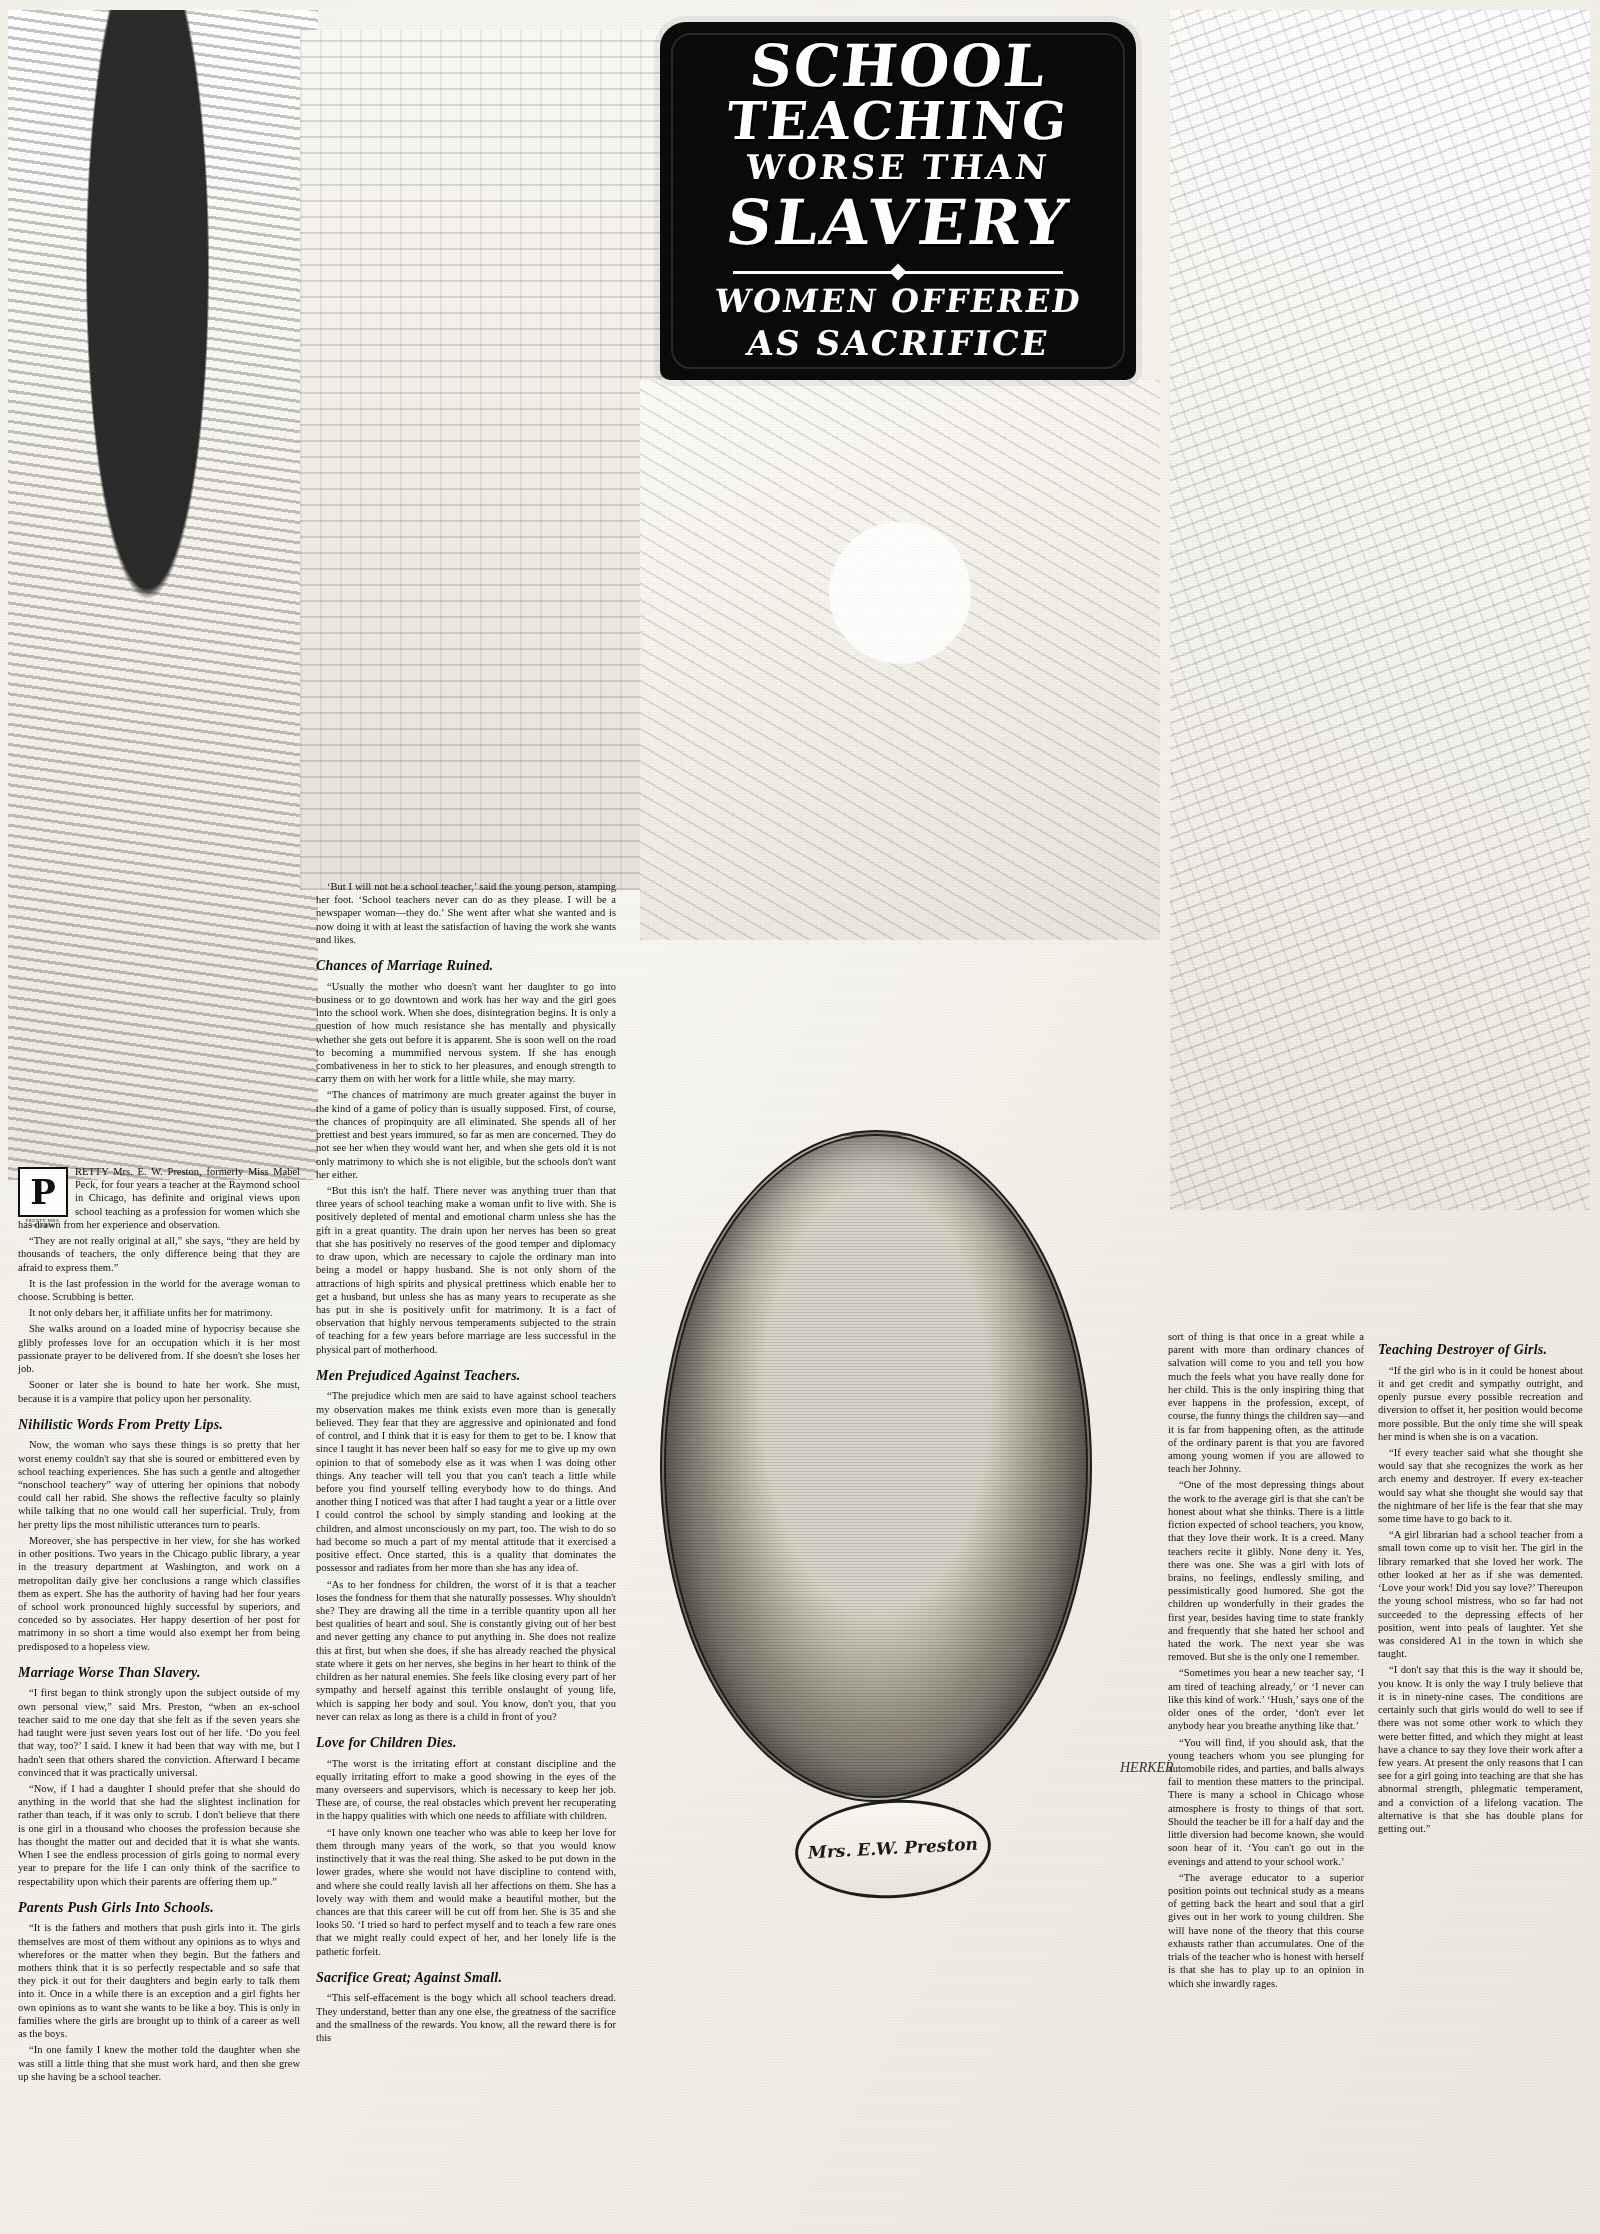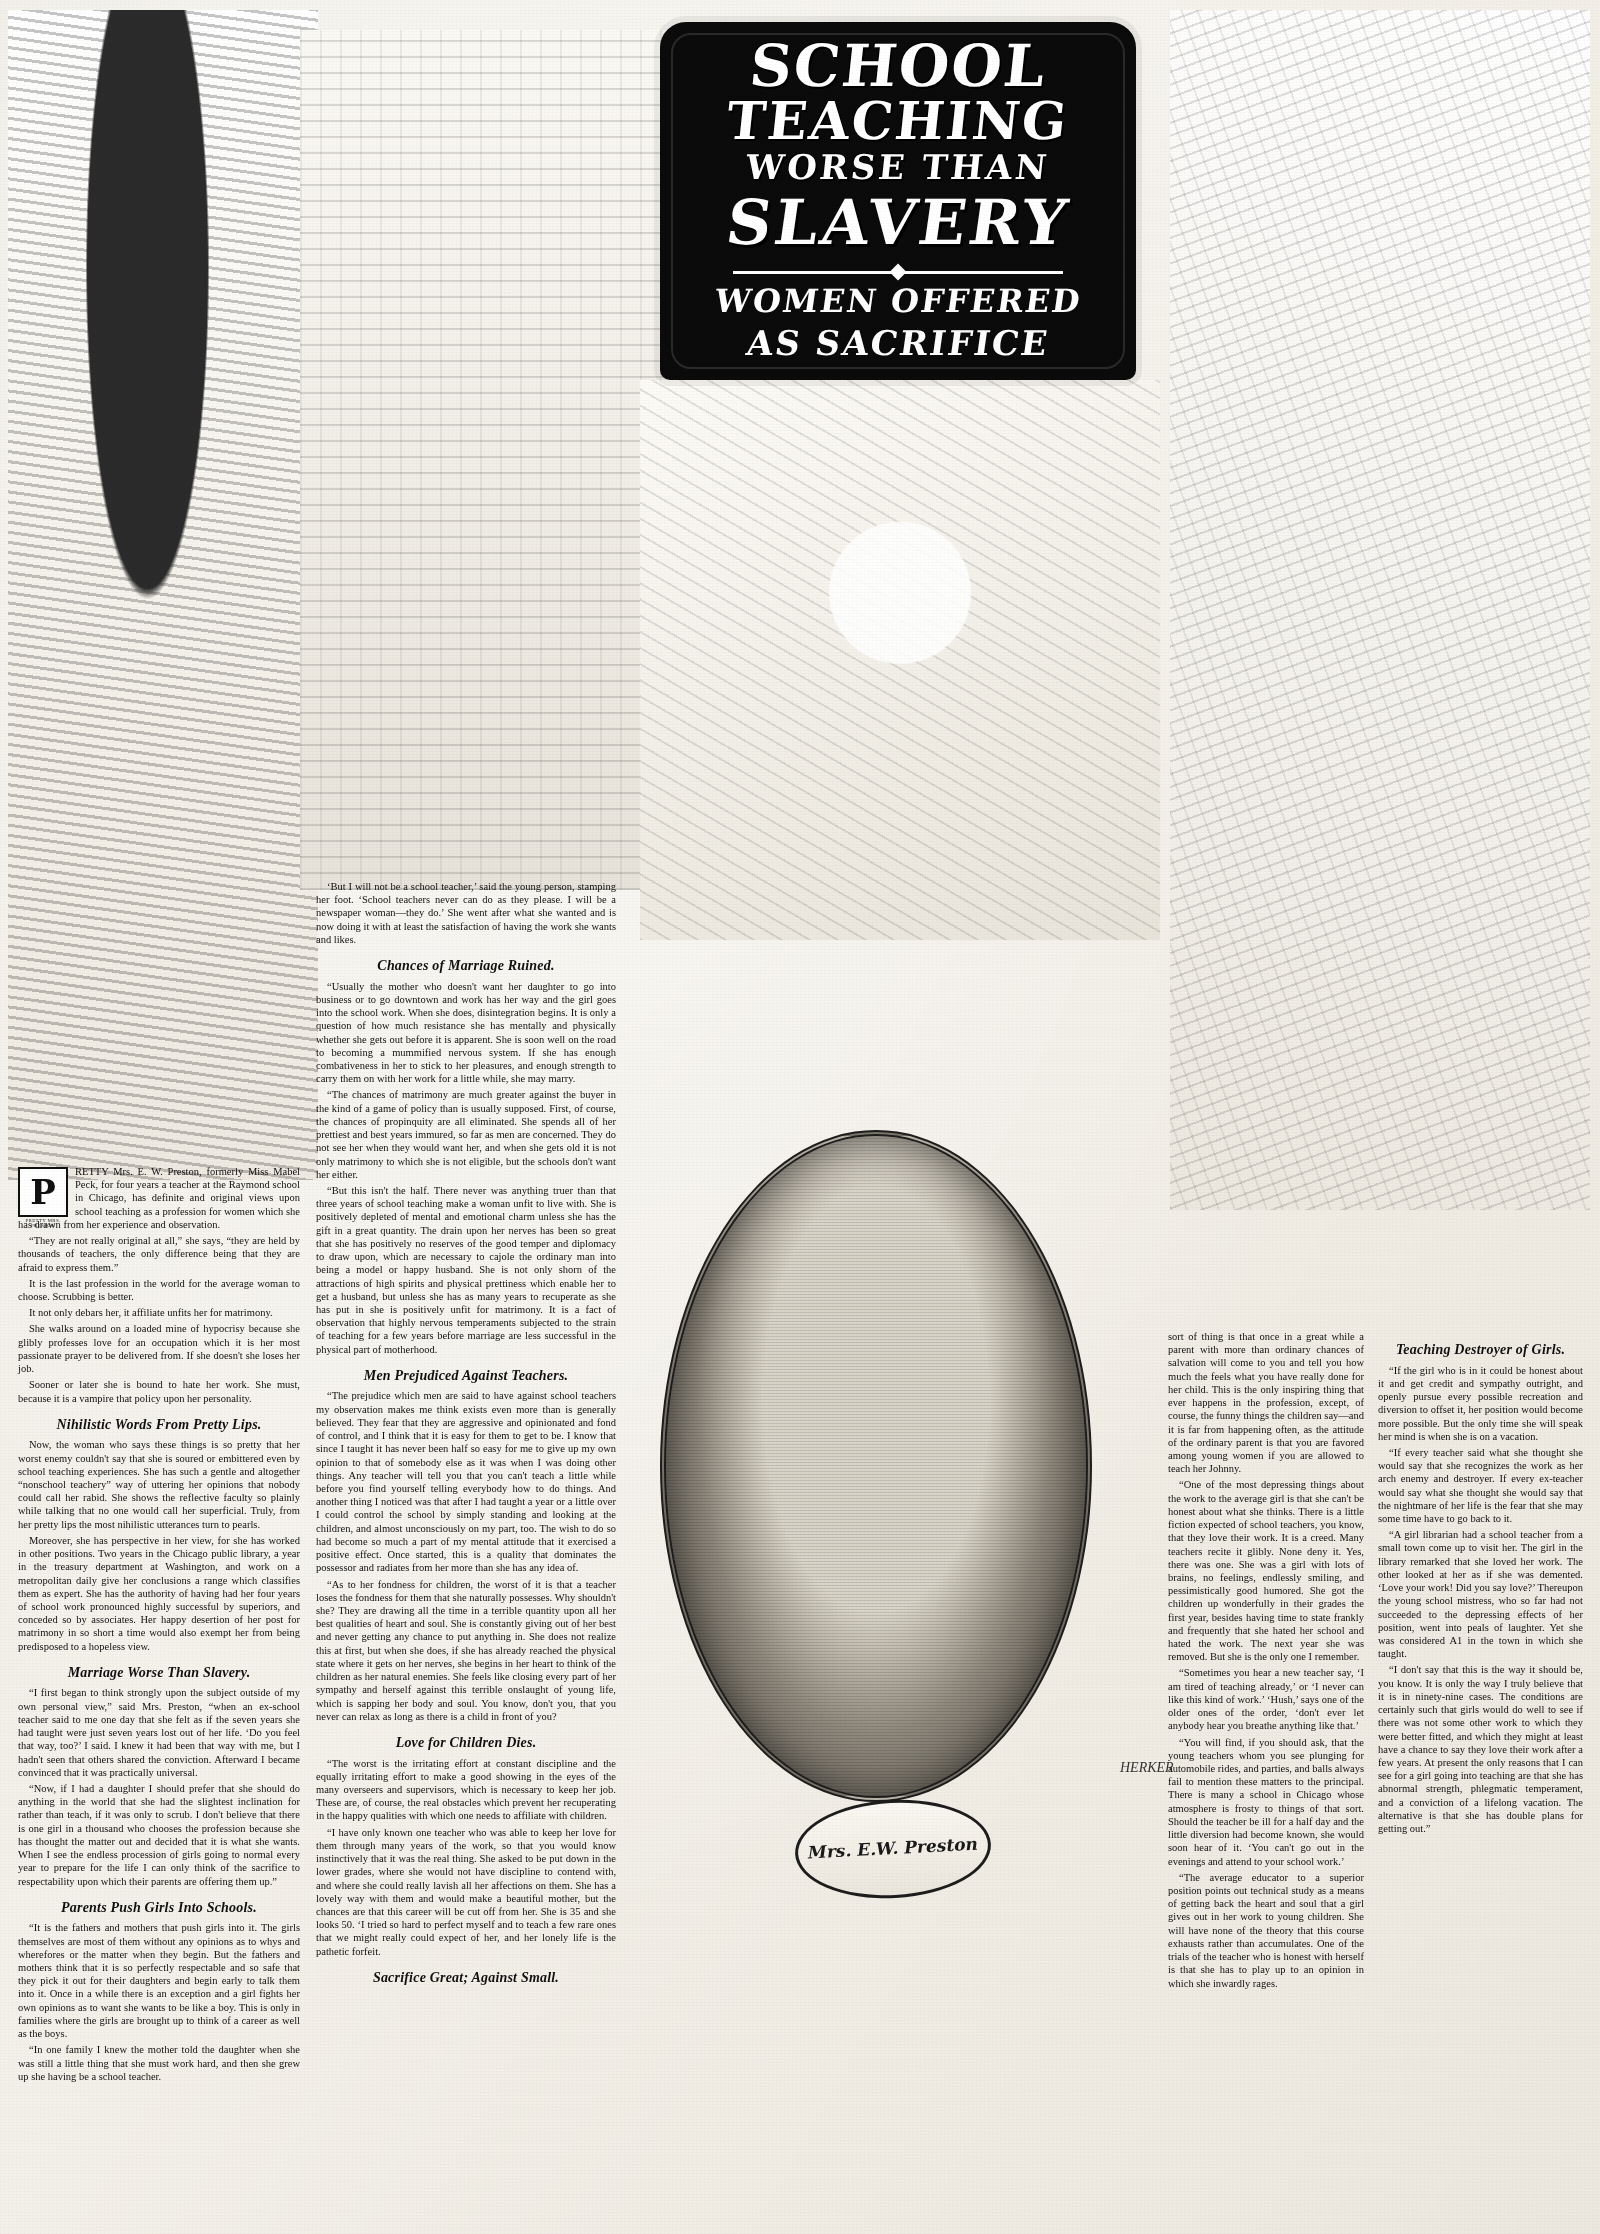--- a/index.html
+++ b/index.html
@@ -120,21 +120,21 @@
     line-height:1.26;
     font-family:"Liberation Serif", serif;
     color:#111;
     column-gap:0;
   }
   .col p{margin:0 0 3px 0;text-indent:11px;}
   .col p.noind{text-indent:0;}
   h3.sub{
     font-family:"Liberation Serif",serif;
     font-size:14px;font-style:italic;font-weight:700;
-    text-align:center;margin:11px 0 5px 0;letter-spacing:.2px;
+    text-align:left;margin:11px 0 5px 0;letter-spacing:.2px;
   }
   .dropcap{
     float:left;width:46px;height:46px;margin:2px 7px 0 0;
     border:2px solid #111;background:#fff;
     display:flex;align-items:center;justify-content:center;
     font-family:"DejaVu Serif",serif;font-weight:700;font-size:34px;line-height:1;
   }
   .dropcap-sub{
     position:absolute;left:20px;top:1218px;width:46px;text-align:center;
     font-size:5px;letter-spacing:.3px;color:#222;
@@ -210,20 +210,21 @@
 
     <h3 class="sub">Men Prejudiced Against Teachers.</h3>
     <p>“The prejudice which men are said to have against school teachers my observation makes me think exists even more than is generally believed. They fear that they are aggressive and opinionated and fond of control, and I think that it is easy for them to get to be. I know that since I taught it has never been half so easy for me to give up my own opinion to that of somebody else as it was when I was doing other things. Any teacher will tell you that you can't teach a little while before you find yourself telling everybody how to do things. And another thing I noticed was that after I had taught a year or a little over I could control the school by simply standing and looking at the children, and almost unconsciously on my part, too. The wish to do so had become so much a part of my mental attitude that it exercised a positive effect. Once started, this is a quality that dominates the possessor and radiates from her more than she has any idea of.</p>
     <p>“As to her fondness for children, the worst of it is that a teacher loses the fondness for them that she naturally possesses. Why shouldn't she? They are drawing all the time in a terrible quantity upon all her best qualities of heart and soul. She is constantly giving out of her best and never getting any chance to put anything in. She does not realize this at first, but when she does, if she has already reached the physical state where it gets on her nerves, she begins in her heart to think of the children as her natural enemies. She feels like closing every part of her sympathy and herself against this terrible onslaught of young life, which is sapping her body and soul. You know, don't you, that you never can relax as long as there is a child in front of you?</p>
 
     <h3 class="sub">Love for Children Dies.</h3>
     <p>“The worst is the irritating effort at constant discipline and the equally irritating effort to make a good showing in the eyes of the many overseers and supervisors, which is necessary to keep her job. These are, of course, the real obstacles which prevent her recuperating in the happy qualities with which one needs to affiliate with children.</p>
     <p>“I have only known one teacher who was able to keep her love for them through many years of the work, so that you would know instinctively that it was the real thing. She asked to be put down in the lower grades, where she would not have discipline to contend with, and where she could really lavish all her affections on them. She has a lovely way with them and would make a beautiful mother, but the chances are that this career will be cut off from her. She is 35 and she looks 50. ‘I tried so hard to perfect myself and to teach a few rare ones that we might really could expect of her, and her lonely life is the pathetic forfeit.</p>
 
     <h3 class="sub">Sacrifice Great; Against Small.</h3>
+    <p>“This self-effacement is the bogy which all school teachers dread. They understand, better than any one else, the greatness of the sacrifice and the smallness of the rewards. You know, all the reward there is for this</p>
   </div>
 
   <div class="col col-r1">
     <p class="noind">sort of thing is that once in a great while a parent with more than ordinary chances of salvation will come to you and tell you how much the feels what you have really done for her child. This is the only inspiring thing that ever happens in the profession, except, of course, the funny things the children say—and it is far from happening often, as the attitude of the ordinary parent is that you are favored among young women if you are allowed to teach her Johnny.</p>
     <p>“One of the most depressing things about the work to the average girl is that she can't be honest about what she thinks. There is a little fiction expected of school teachers, you know, that they love their work. It is a creed. Many teachers recite it glibly. None deny it. Yes, there was one. She was a girl with lots of brains, no feelings, endlessly smiling, and pessimistically good humored. She got the children up wonderfully in their grades the first year, besides having time to state frankly and frequently that she hated her school and hated the work. The next year she was removed. But she is the only one I remember.</p>
     <p>“Sometimes you hear a new teacher say, ‘I am tired of teaching already,’ or ‘I never can like this kind of work.’ ‘Hush,’ says one of the older ones of the order, ‘don't ever let anybody hear you breathe anything like that.’</p>
     <p>“You will find, if you should ask, that the young teachers whom you see plunging for automobile rides, and parties, and balls always fail to mention these matters to the principal. There is many a school in Chicago whose atmosphere is frosty to things of that sort. Should the teacher be ill for a half day and the little diversion had become known, she would soon hear of it. ‘You can't go out in the evenings and attend to your school work.’</p>
     <p>“The average educator to a superior position points out technical study as a means of getting back the heart and soul that a girl gives out in her work to young children. She will have none of the theory that this course exhausts rather than accumulates. One of the trials of the teacher who is honest with herself is that she has to play up to an opinion in which she inwardly rages.</p>
   </div>
 

